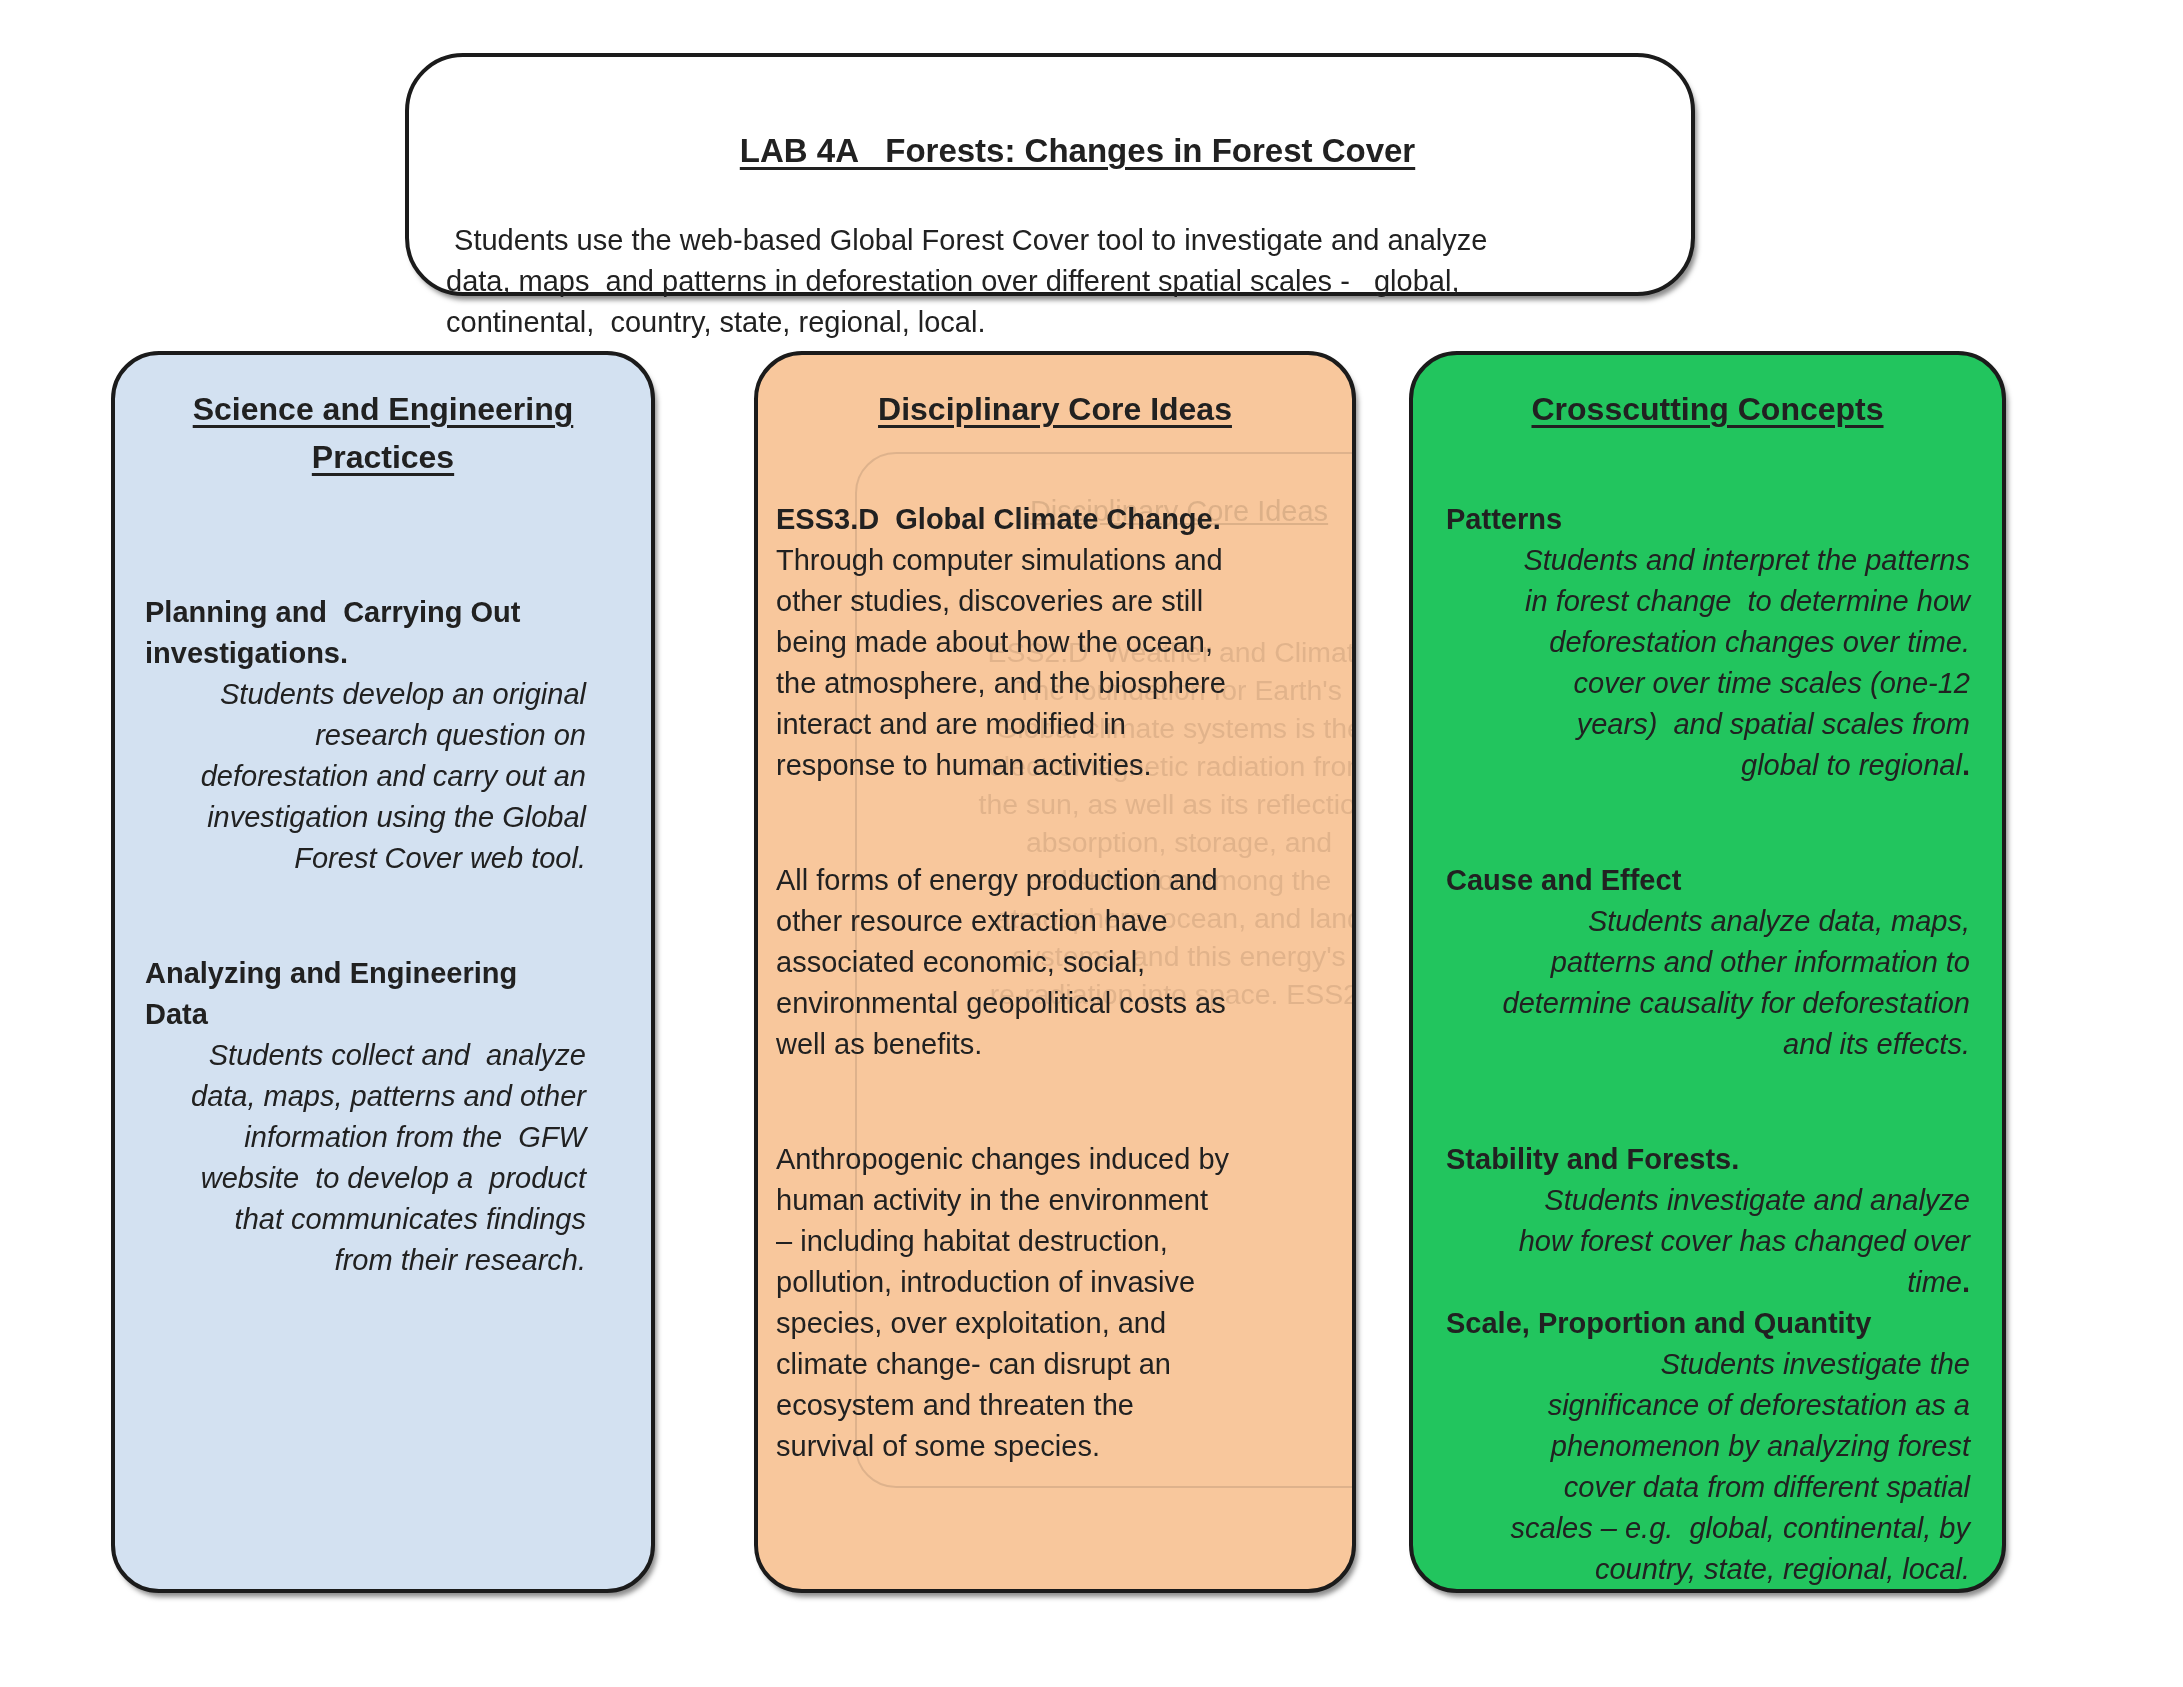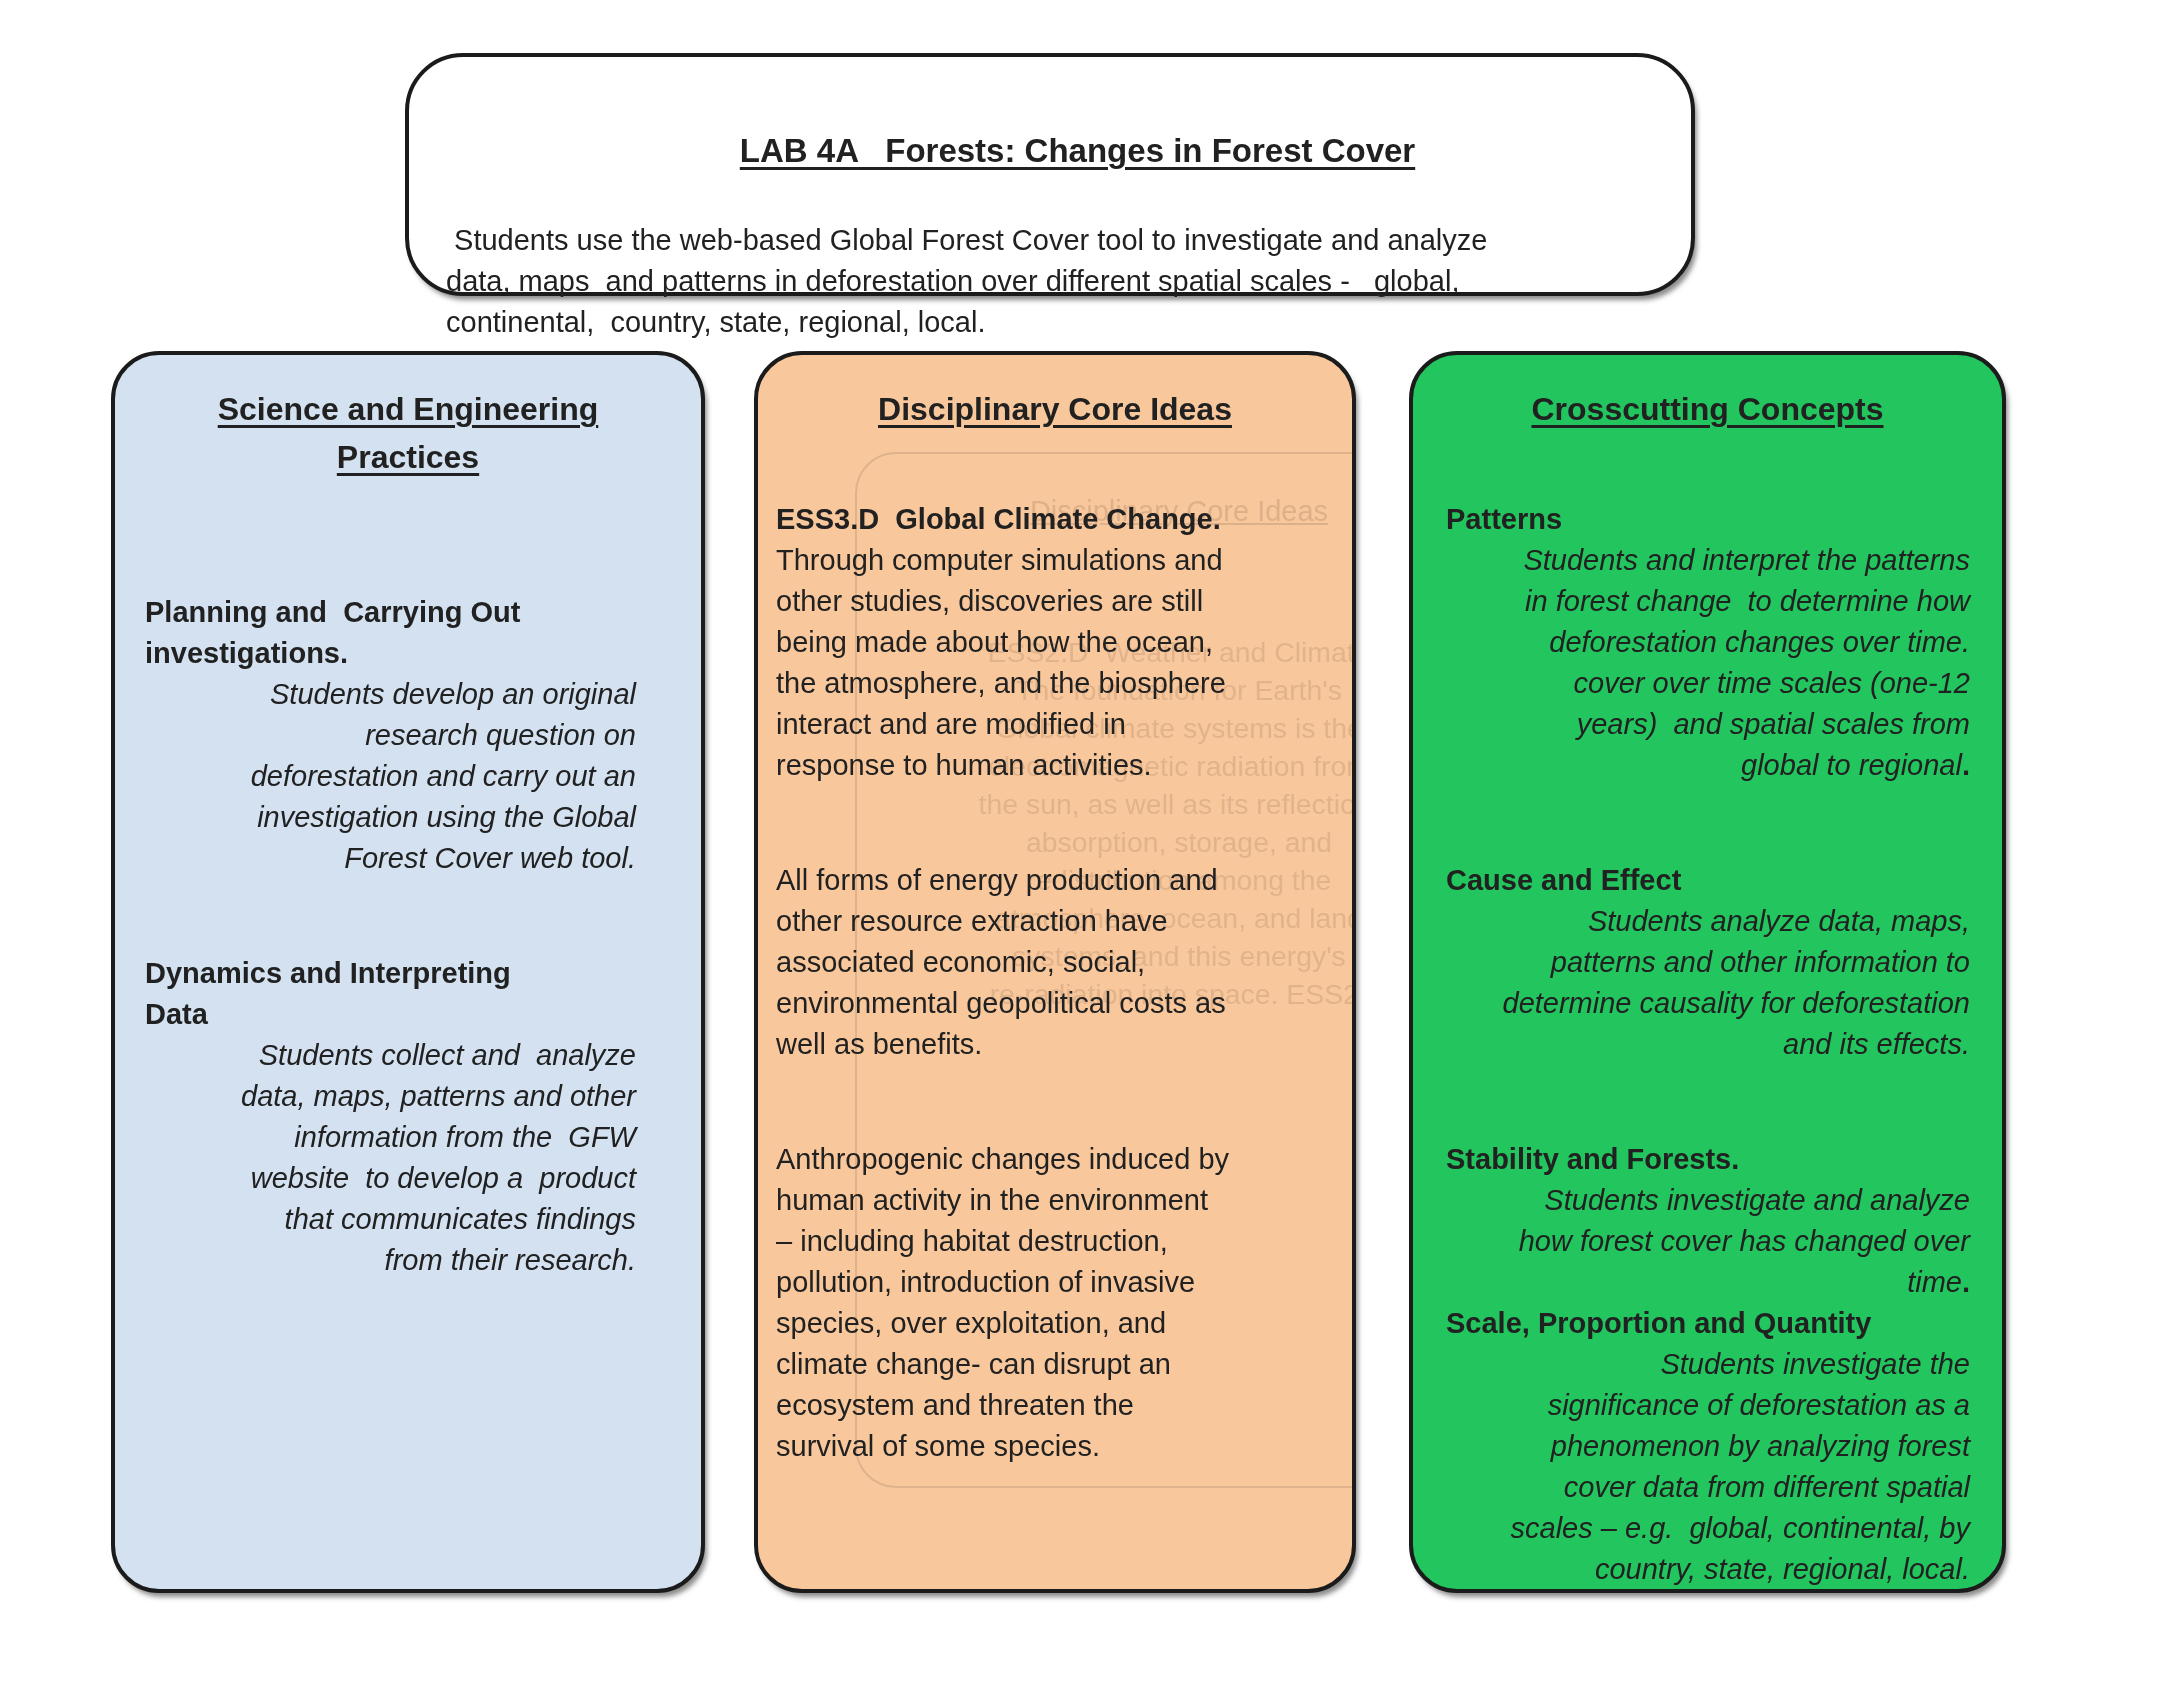--- a/index.html
+++ b/index.html
@@ -39,21 +39,21 @@
     font-size:29px;line-height:41px;
     white-space:pre-wrap;
   }
   
   .col{
     position:absolute;
     top:351px;height:1242px;
     border-radius:48px;
     overflow:hidden;
   }
-  .c0{left:111px;width:594px;}
+  .c0{left:111px;width:544px;}
   .c1{left:754px;width:602px;}
   .c2{left:1409px;width:597px;}
   .col-header{
     position:relative;z-index:2;
     margin-top:30px;
     text-align:center;
     font-size:32px;font-weight:bold;
     line-height:48px;
   }
   .col-sections{
@@ -123,21 +123,21 @@
         <div class="section">
           <div class="sec-title">Planning and  Carrying Out
 investigations.</div>
           <div class="sec-body italic">Students develop an original
 research question on
 deforestation and carry out an
 investigation using the Global
 Forest Cover web tool.</div>
         </div>
         <div class="section">
-          <div class="sec-title">Dynamics and Interpreting
+          <div class="sec-title">Analyzing and Engineering
 Data</div>
           <div class="sec-body italic">Students collect and  analyze
 data, maps, patterns and other
 information from the  GFW
 website  to develop a  product
 that communicates findings
 from their research.</div>
         </div>
       </div>
   </div>

